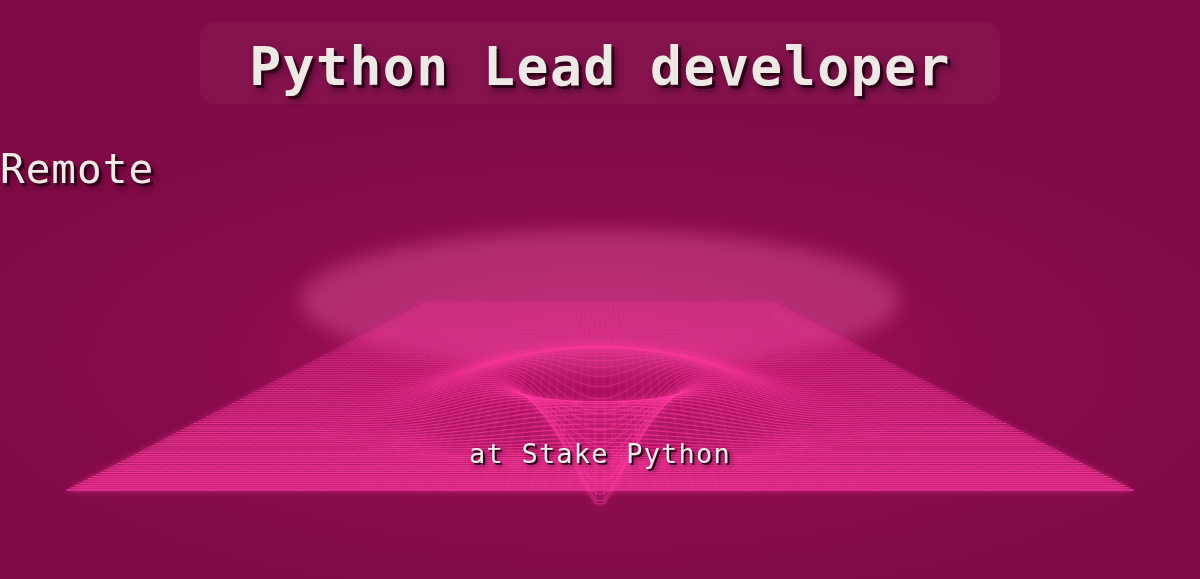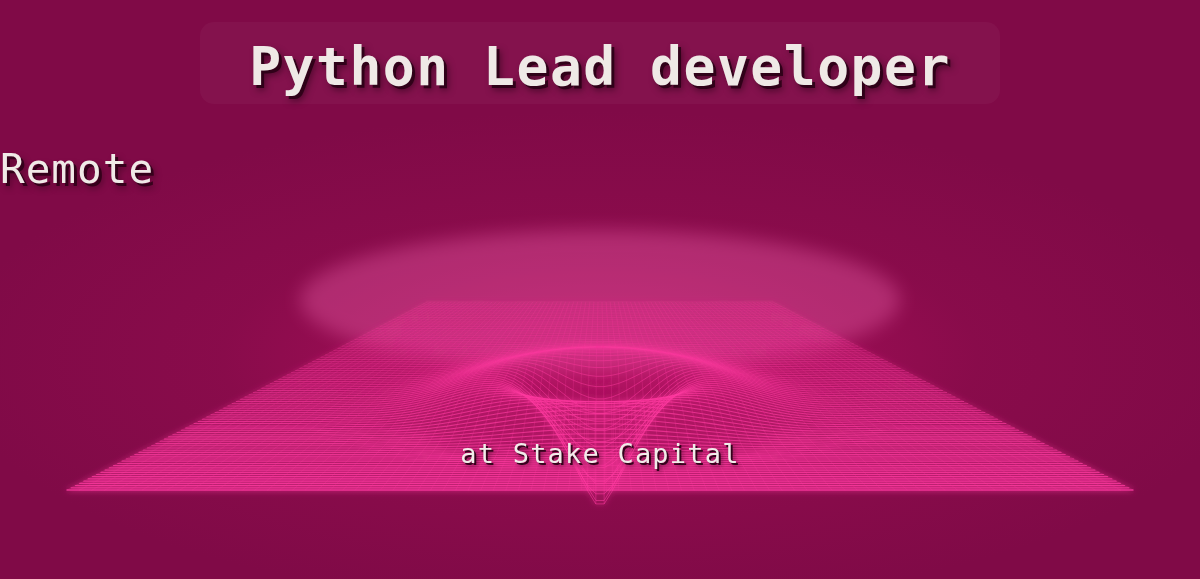--- a/index.html
+++ b/index.html
@@ -296,16 +296,16 @@
         <polyline points="764.9,302.0 768.9,304.2 772.9,306.4 777.0,308.6 781.0,310.8 785.0,313.1 789.1,315.3 793.1,317.5 797.1,319.7 801.2,321.9 805.2,324.1 809.3,326.3 813.3,328.5 817.3,330.8 821.4,333.0 825.4,335.2 829.4,337.4 833.5,339.6 837.5,341.8 841.5,344.0 845.6,346.2 849.6,348.4 853.7,350.7 857.7,352.9 861.7,355.1 865.8,357.3 869.8,359.5 873.8,361.7 877.9,363.9 881.9,366.1 885.9,368.4 890.0,370.6 894.0,372.8 898.0,375.0 902.1,377.2 906.1,379.4 910.2,381.6 914.2,383.8 918.2,386.0 922.3,388.3 926.3,390.5 930.3,392.7 934.4,394.9 938.4,397.1 942.4,399.3 946.5,401.5 950.5,403.7 954.6,406.0 958.6,408.2 962.6,410.4 966.7,412.6 970.7,414.8 974.7,417.0 978.8,419.2 982.8,421.4 986.8,423.6 990.9,425.9 994.9,428.1 998.9,430.3 1003.0,432.5 1007.0,434.7 1011.1,436.9 1015.1,439.1 1019.1,441.3 1023.2,443.6 1027.2,445.8 1031.2,448.0 1035.3,450.2 1039.3,452.4 1043.3,454.6 1047.4,456.8 1051.4,459.0 1055.4,461.2 1059.5,463.5 1063.5,465.7 1067.6,467.9 1071.6,470.1 1075.6,472.3 1079.7,474.5 1083.7,476.7 1087.7,478.9 1091.8,481.2 1095.8,483.4 1099.8,485.6 1103.9,487.8 1107.9,490.0" fill="none" stroke="#ff3aa0" stroke-width="0.55" stroke-opacity="0.340" stroke-linecap="round"></polyline>
         <polyline points="768.9,302.0 773.1,304.2 777.2,306.4 781.3,308.6 785.5,310.8 789.6,313.1 793.7,315.3 797.9,317.5 802.0,319.7 806.2,321.9 810.3,324.1 814.4,326.3 818.6,328.5 822.7,330.8 826.8,333.0 831.0,335.2 835.1,337.4 839.2,339.6 843.4,341.8 847.5,344.0 851.6,346.2 855.8,348.4 859.9,350.7 864.0,352.9 868.2,355.1 872.3,357.3 876.5,359.5 880.6,361.7 884.7,363.9 888.9,366.1 893.0,368.4 897.1,370.6 901.3,372.8 905.4,375.0 909.5,377.2 913.7,379.4 917.8,381.6 921.9,383.8 926.1,386.0 930.2,388.3 934.4,390.5 938.5,392.7 942.6,394.9 946.8,397.1 950.9,399.3 955.0,401.5 959.2,403.7 963.3,406.0 967.4,408.2 971.6,410.4 975.7,412.6 979.8,414.8 984.0,417.0 988.1,419.2 992.3,421.4 996.4,423.6 1000.5,425.9 1004.7,428.1 1008.8,430.3 1012.9,432.5 1017.1,434.7 1021.2,436.9 1025.3,439.1 1029.5,441.3 1033.6,443.6 1037.7,445.8 1041.9,448.0 1046.0,450.2 1050.2,452.4 1054.3,454.6 1058.4,456.8 1062.6,459.0 1066.7,461.2 1070.8,463.5 1075.0,465.7 1079.1,467.9 1083.2,470.1 1087.4,472.3 1091.5,474.5 1095.6,476.7 1099.8,478.9 1103.9,481.2 1108.1,483.4 1112.2,485.6 1116.3,487.8 1120.5,490.0" fill="none" stroke="#ff3aa0" stroke-width="0.55" stroke-opacity="0.340" stroke-linecap="round"></polyline>
         <polyline points="773.0,302.0 777.2,304.2 781.5,306.4 785.7,308.6 789.9,310.8 794.2,313.1 798.4,315.3 802.6,317.5 806.9,319.7 811.1,321.9 815.4,324.1 819.6,326.3 823.8,328.5 828.1,330.8 832.3,333.0 836.5,335.2 840.8,337.4 845.0,339.6 849.2,341.8 853.5,344.0 857.7,346.2 861.9,348.4 866.2,350.7 870.4,352.9 874.6,355.1 878.9,357.3 883.1,359.5 887.4,361.7 891.6,363.9 895.8,366.1 900.1,368.4 904.3,370.6 908.5,372.8 912.8,375.0 917.0,377.2 921.2,379.4 925.5,381.6 929.7,383.8 933.9,386.0 938.2,388.3 942.4,390.5 946.6,392.7 950.9,394.9 955.1,397.1 959.4,399.3 963.6,401.5 967.8,403.7 972.1,406.0 976.3,408.2 980.5,410.4 984.8,412.6 989.0,414.8 993.2,417.0 997.5,419.2 1001.7,421.4 1005.9,423.6 1010.2,425.9 1014.4,428.1 1018.6,430.3 1022.9,432.5 1027.1,434.7 1031.4,436.9 1035.6,439.1 1039.8,441.3 1044.1,443.6 1048.3,445.8 1052.5,448.0 1056.8,450.2 1061.0,452.4 1065.2,454.6 1069.5,456.8 1073.7,459.0 1077.9,461.2 1082.2,463.5 1086.4,465.7 1090.6,467.9 1094.9,470.1 1099.1,472.3 1103.4,474.5 1107.6,476.7 1111.8,478.9 1116.1,481.2 1120.3,483.4 1124.5,485.6 1128.8,487.8 1133.0,490.0" fill="none" stroke="#ff3aa0" stroke-width="0.55" stroke-opacity="0.340" stroke-linecap="round"></polyline>
       </g>
   </svg>
 
   <div class="text-layer">
     <div id="title-panel"></div>
     <div id="title">Python Lead developer</div>
     <div id="subtitle">Remote</div>
-    <div id="company">at Stake Capital</div>
+    <div id="company">at Stake Python</div>
   </div>
 
 </div>
 
 </body></html>

